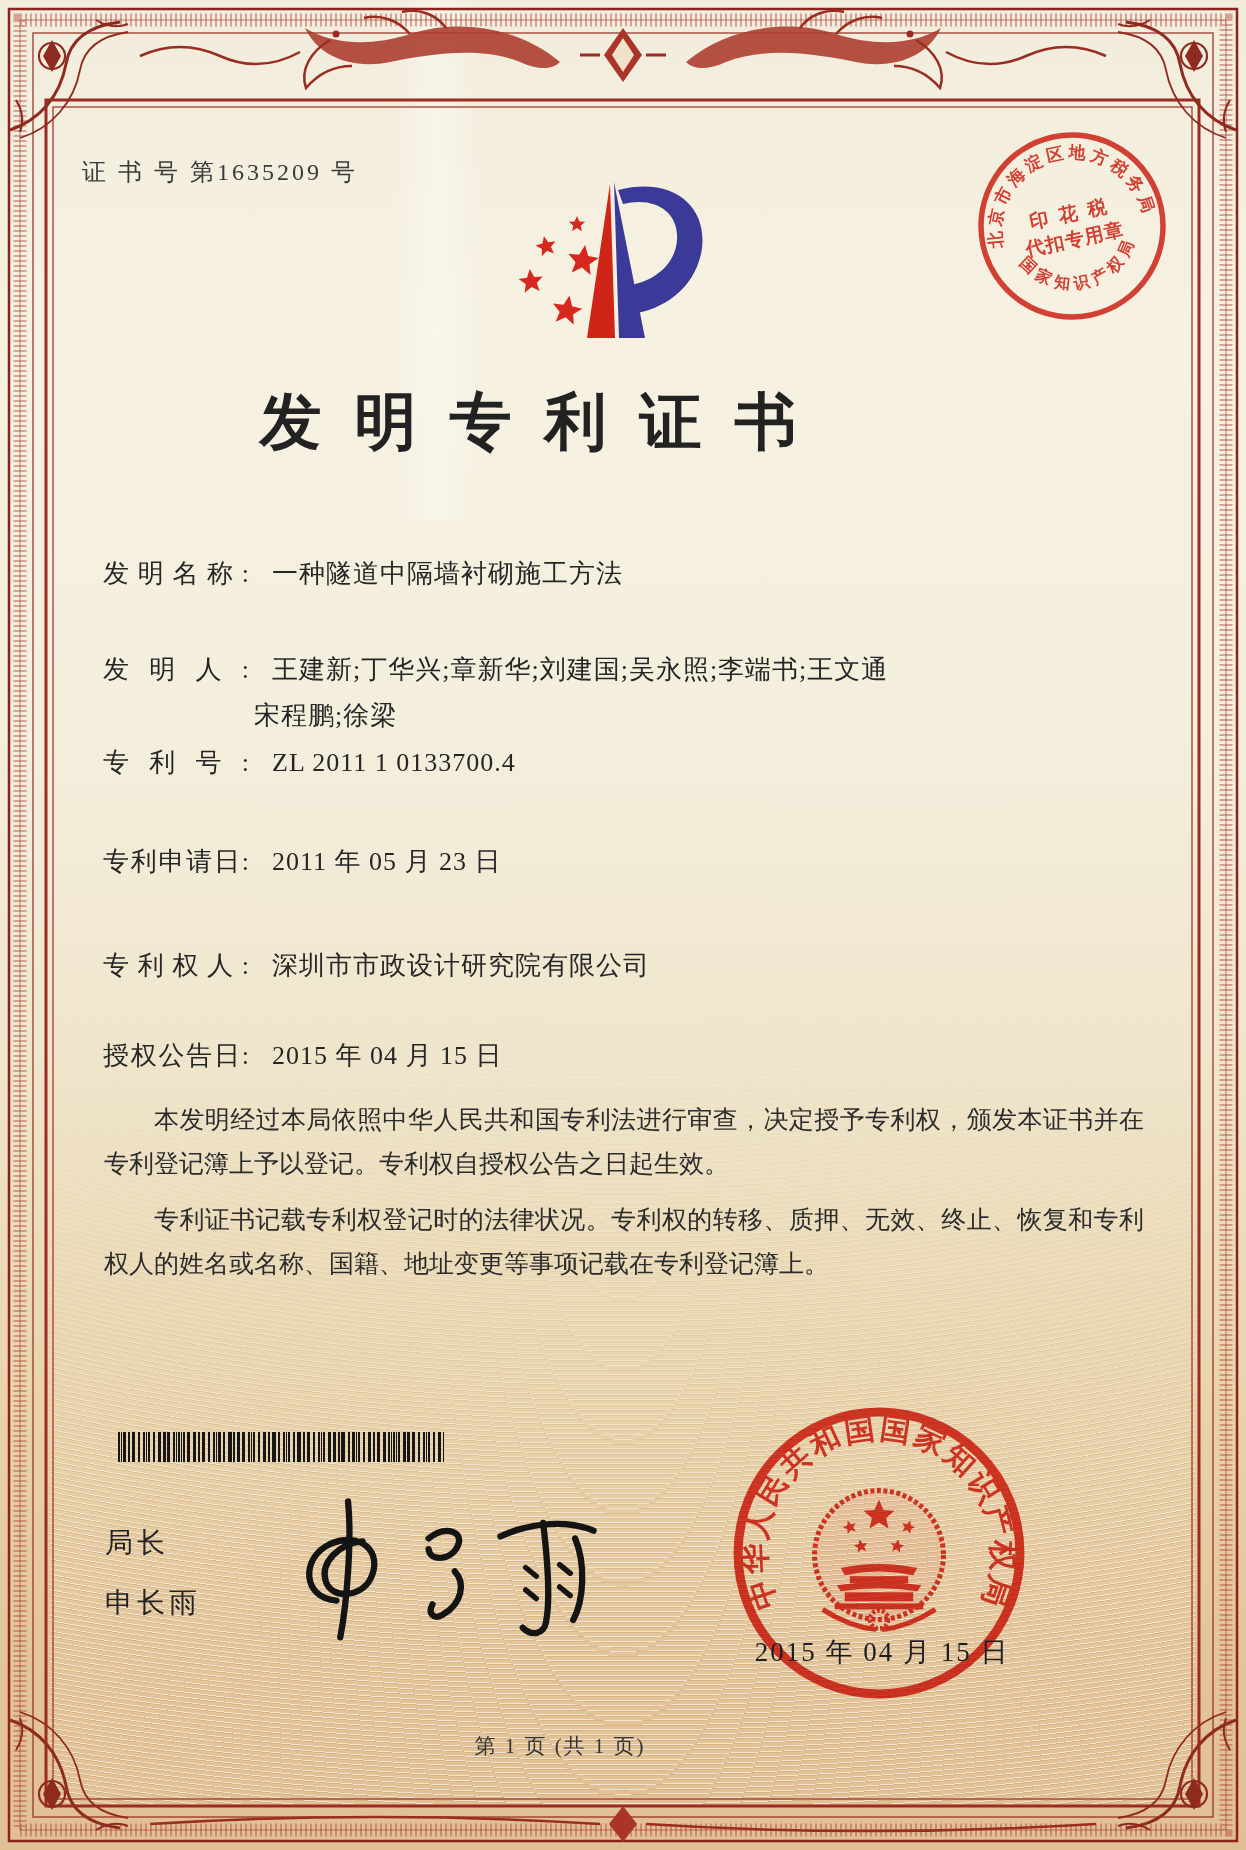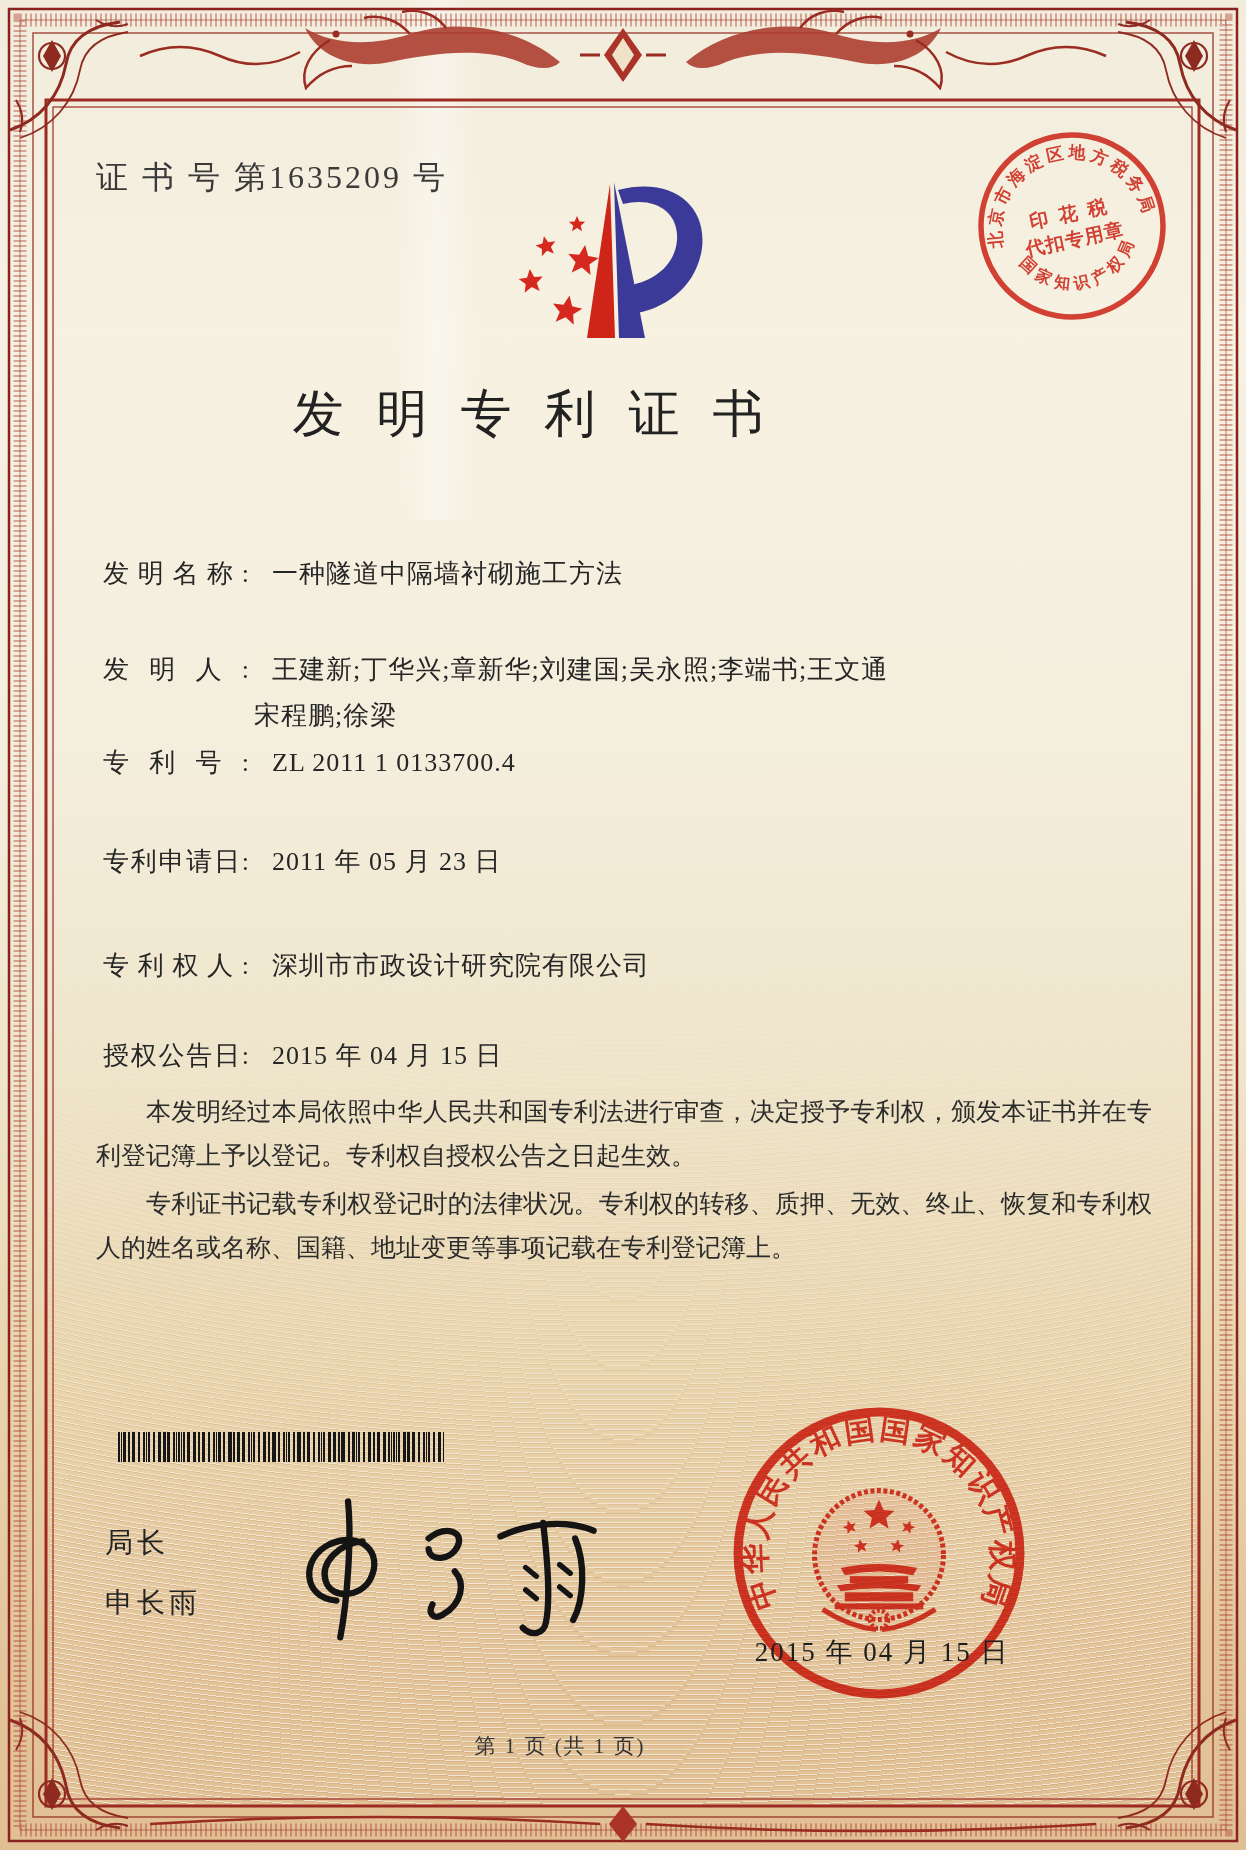--- a/index.html
+++ b/index.html
@@ -17,29 +17,29 @@
       rgba(182,130,78,0.22) 1.5px 3px,
       rgba(255,255,255,0) 3px 8px);
     -webkit-mask-image:linear-gradient(180deg,transparent 0,rgba(0,0,0,.45) 40%,#000 70%);
     mask-image:linear-gradient(180deg,transparent 0,rgba(0,0,0,.45) 40%,#000 70%);
   }
   .sheen{
     position:absolute;top:0;left:392px;width:90px;height:520px;pointer-events:none;
     background:linear-gradient(90deg,rgba(255,255,255,0),rgba(255,255,255,.38),rgba(255,255,255,0));
   }
   .border-svg{position:absolute;inset:0;pointer-events:none;}
-  .cert-no{left:96px;top:156px;font-size:32px;letter-spacing:3px;color:#3a3a3a;}
-  .title{left:0;top:380px;width:1056px;text-align:center;font-size:51px;font-weight:normal;
+  .cert-no{left:82px;top:156px;font-size:24px;letter-spacing:3px;color:#3a3a3a;}
+  .title{left:0;top:380px;width:1056px;text-align:center;font-size:62px;font-weight:bold;
          letter-spacing:33px;text-indent:33px;color:#222;}
   .row{position:absolute;left:95px;font-size:26px;white-space:nowrap;color:#262626;}
   .flabel{display:inline-block;width:146px;text-align:justify;text-align-last:justify;white-space:nowrap;margin-left:8px;}
   .fvalue{margin-left:23px;letter-spacing:1px;}
   .row2{position:absolute;left:254px;font-size:26px;letter-spacing:1px;color:#262626;}
   .paras{left:92px;top:1086px;width:1064px;font-size:25px;line-height:44px;text-align:justify;color:#2b2b2b;}
-  .paras p{margin:4px;text-indent:2em;}
+  .paras p{margin:12px;text-indent:2em;}
   .barcode{
     left:118px;top:1432px;width:326px;height:30px;
     background-image:
       repeating-linear-gradient(90deg,#161616 0 2px,transparent 2px 5px),
       repeating-linear-gradient(90deg,#161616 0 1px,transparent 1px 7px),
       repeating-linear-gradient(90deg,transparent 0 3px,#161616 3px 4px,transparent 4px 11px);
   }
   .signer-title{left:105px;top:1524px;font-size:28px;letter-spacing:4px;color:#232323;}
   .signer-name{left:105px;top:1584px;font-size:28px;letter-spacing:4px;color:#232323;}
   .seal-wrap{left:728px;top:1402px;width:302px;height:302px;mix-blend-mode:multiply;opacity:.95;}

